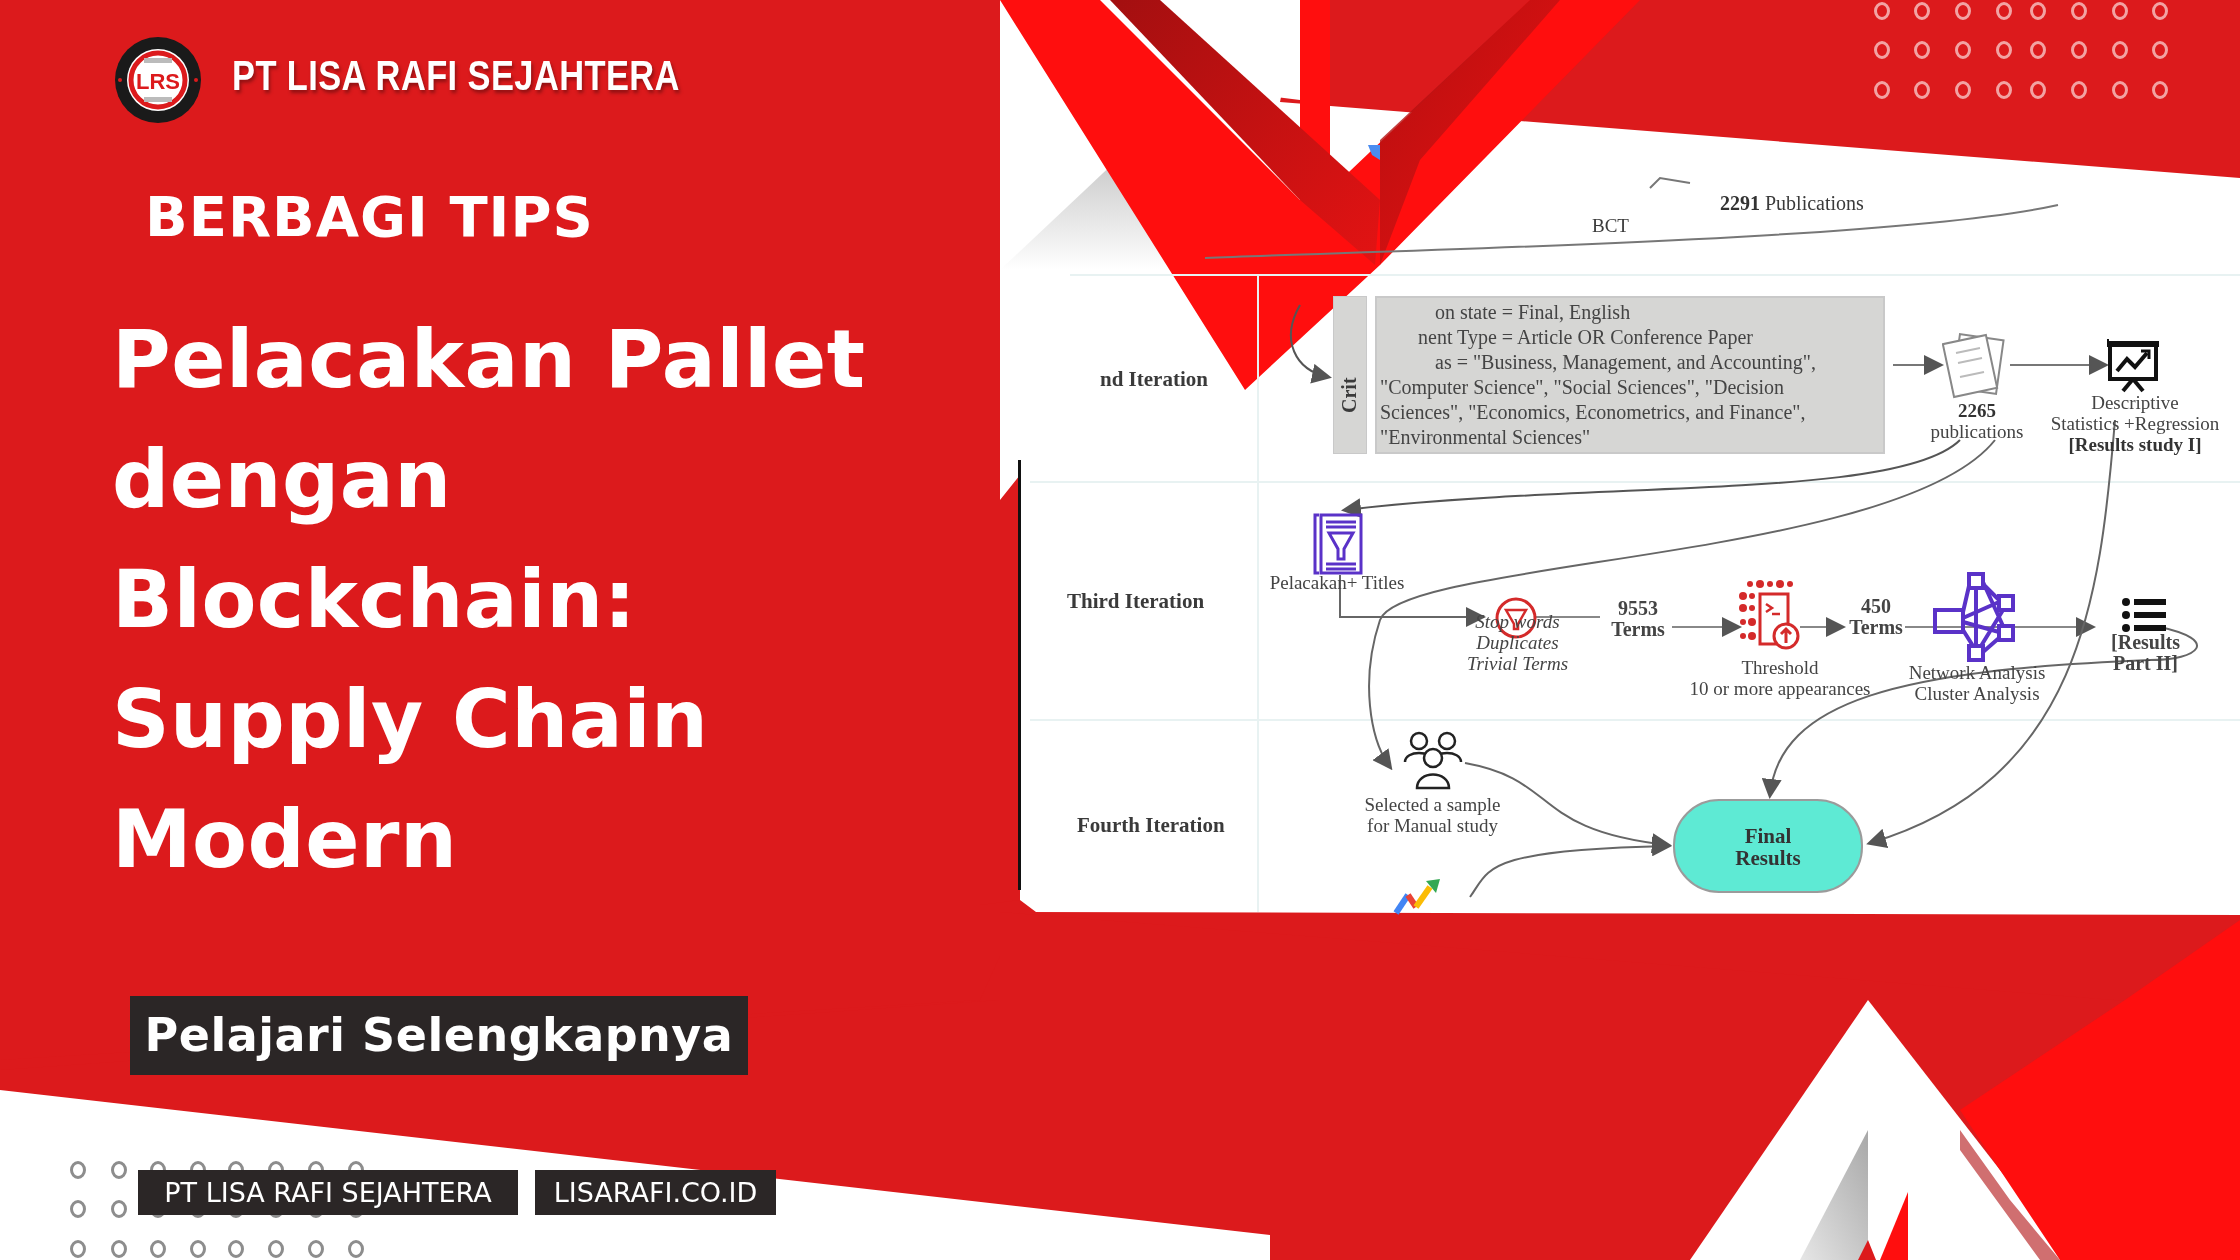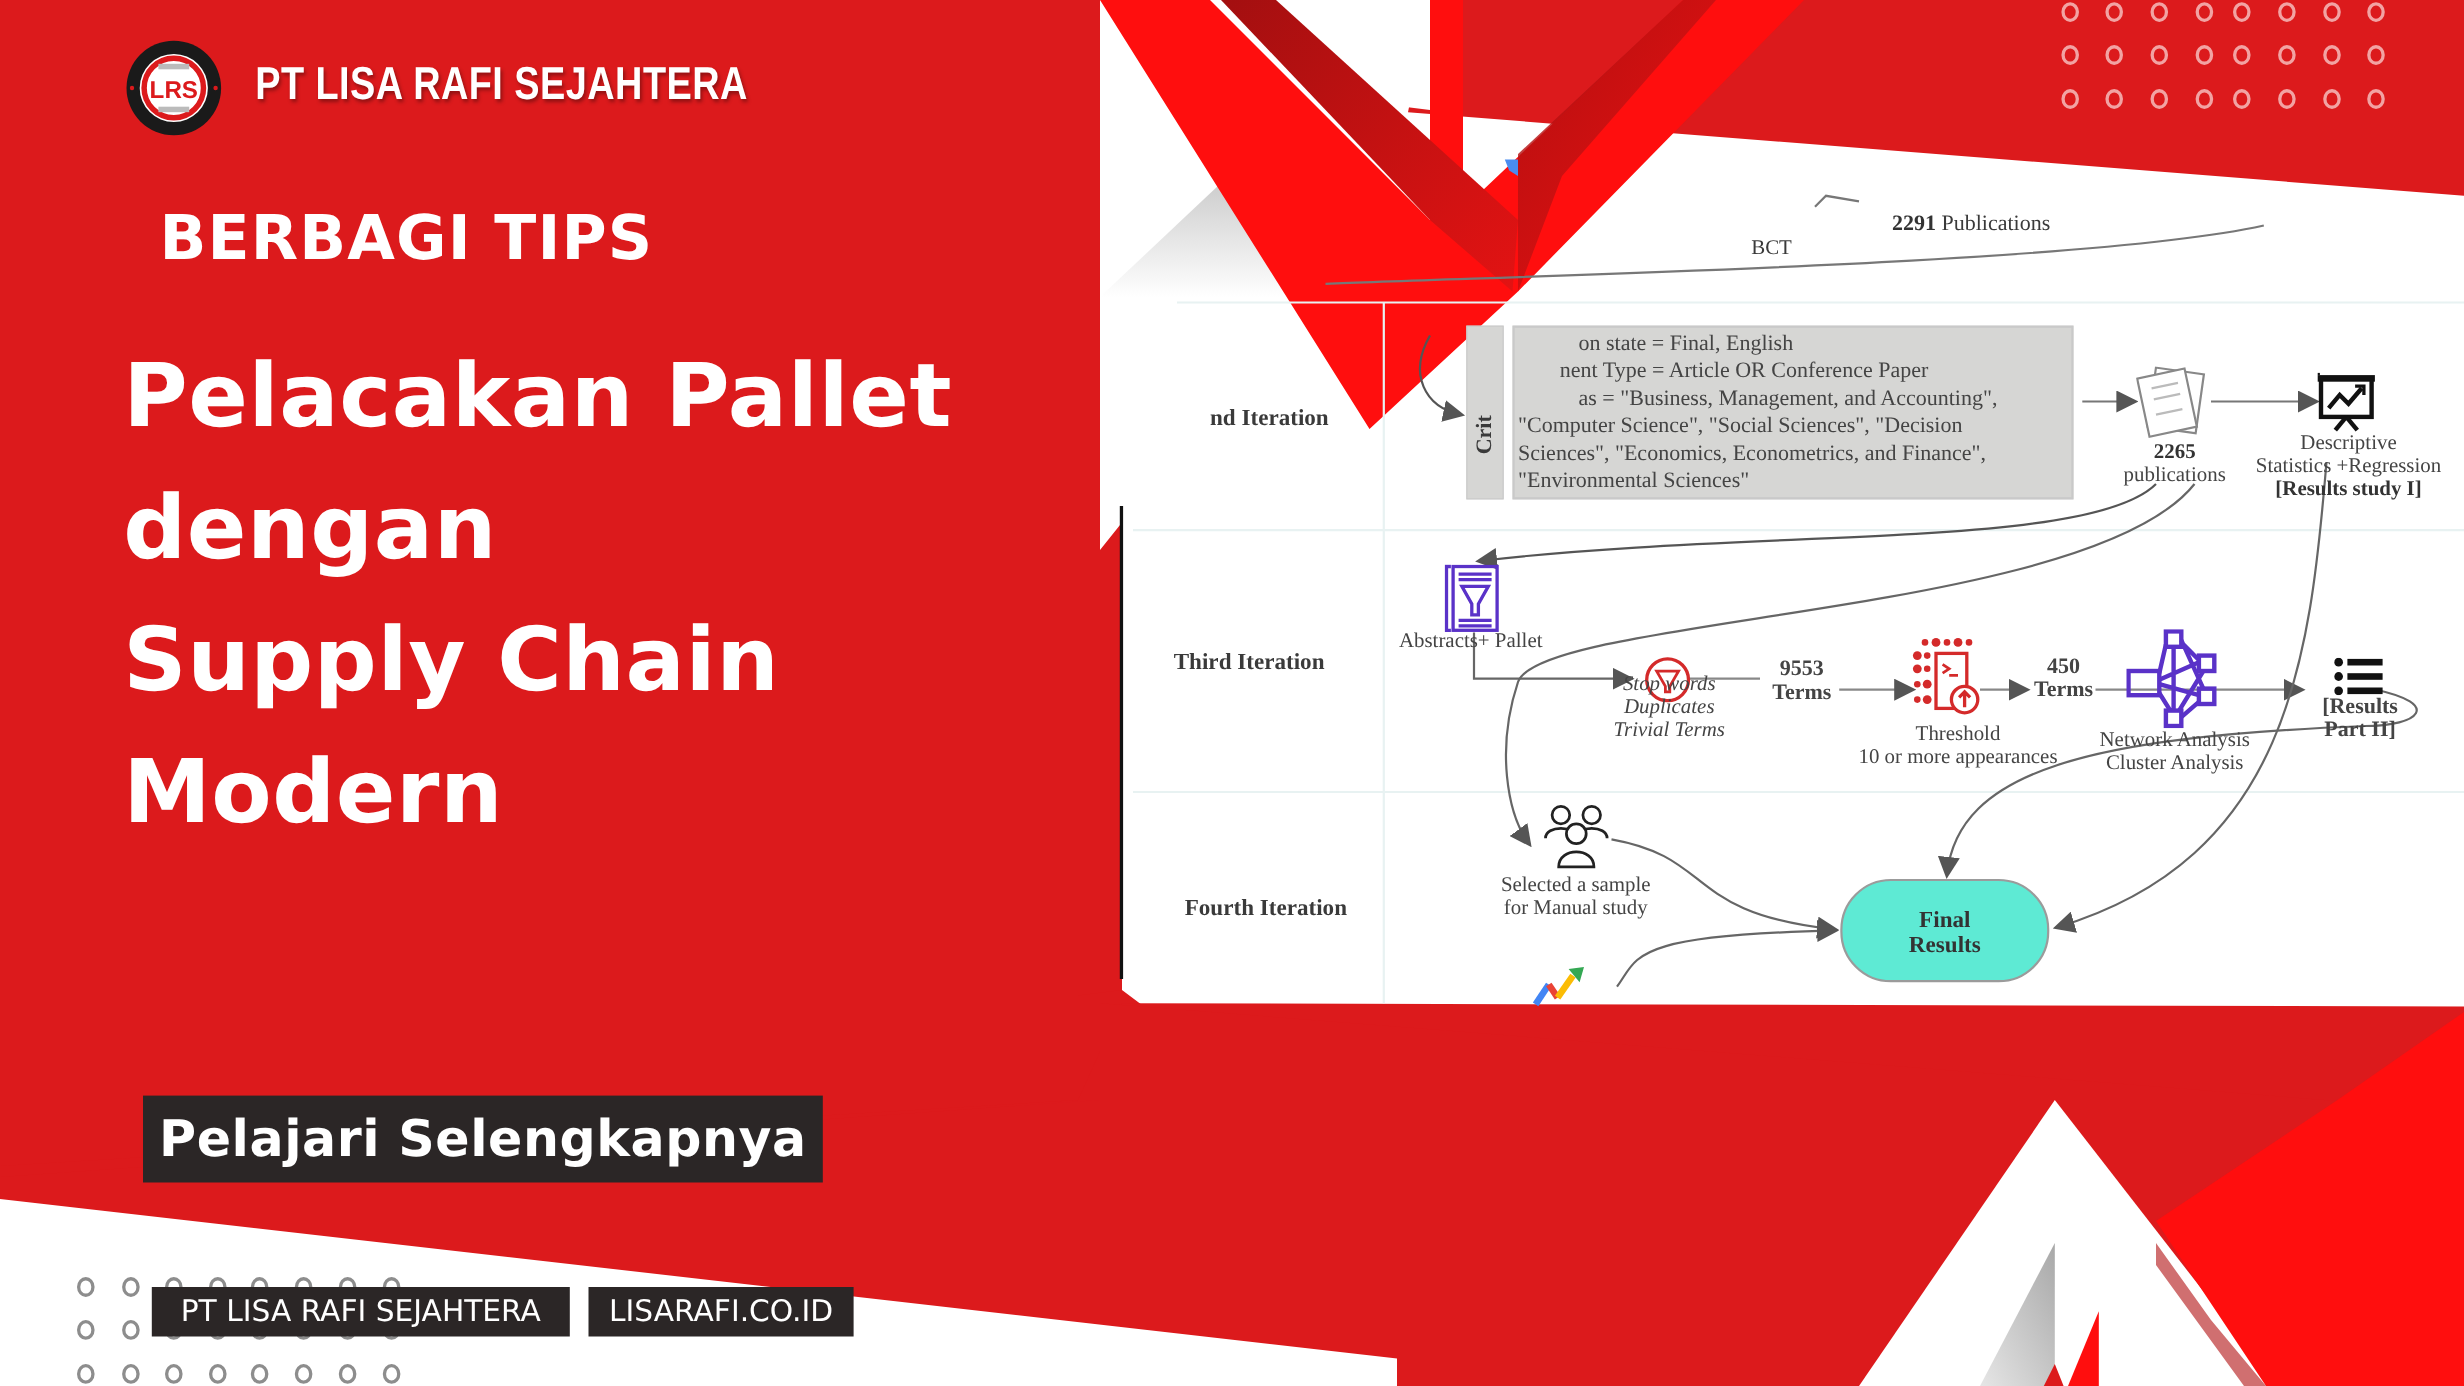--- a/index.html
+++ b/index.html
@@ -142,20 +142,21 @@
       <circle cx="82" cy="44" r="2" fill="#dc1a1c"></circle>
   </svg>
 </div>
 <div class="abs brand-title">PT LISA RAFI SEJAHTERA</div>
 
 <div class="abs kicker">BERBAGI TIPS</div>
 
 <div class="abs headline">
   <div>Pelacakan Pallet</div>
   <div>dengan</div>
+  <div>Blockchain:</div>
   <div>Supply Chain</div>
   <div>Modern</div>
 </div>
 
 <div class="abs cta">Pelajari Selengkapnya</div>
 
 <div class="abs foot-tag" style="left:138px;width:380px;">PT LISA RAFI SEJAHTERA</div>
 <div class="abs foot-tag" style="left:535px;width:241px;">LISARAFI.CO.ID</div>
 
 <div>
@@ -252,21 +253,21 @@
 
   <svg class="abs" style="left:1313px;top:513px" width="52" height="62" viewBox="0 0 52 62">
     <path d="M6,2 L2,2 L2,60 L6,60" fill="none" stroke="#5a32c8" stroke-width="3"></path>
     <rect x="8" y="2" width="40" height="58" fill="none" stroke="#5a32c8" stroke-width="3"></rect>
     <line x1="13" y1="9" x2="43" y2="9" stroke="#5a32c8" stroke-width="3"></line>
     <line x1="13" y1="14" x2="43" y2="14" stroke="#5a32c8" stroke-width="3"></line>
     <path d="M16,20 L40,20 L31,36 L31,46 L25,46 L25,36 z" fill="none" stroke="#5a32c8" stroke-width="3"></path>
     <line x1="13" y1="51" x2="43" y2="51" stroke="#5a32c8" stroke-width="3"></line>
     <line x1="13" y1="56" x2="43" y2="56" stroke="#5a32c8" stroke-width="3"></line>
   </svg>
-  <div class="dg-text node-label" style="left:1262px;top:572px;width:150px;">Abstracts+ Pallet</div>
+  <div class="dg-text node-label" style="left:1262px;top:572px;width:150px;">Pelacakan+ Titles</div>
 
   <svg class="abs" style="left:1494px;top:596px" width="44" height="44" viewBox="0 0 44 44">
     <circle cx="22" cy="22" r="19" fill="#fff" stroke="#d42a2a" stroke-width="3"></circle>
     <path d="M12,14 L32,14 L24,28 L24,33 L20,33 L20,28 z" fill="none" stroke="#d42a2a" stroke-width="2.5"></path>
   </svg>
   <div class="dg-text node-label" style="left:1440px;top:611px;width:155px;font-style:italic;">
     <div>Stop words</div>
     <div>Duplicates</div>
     <div>Trivial Terms</div>
   </div>

